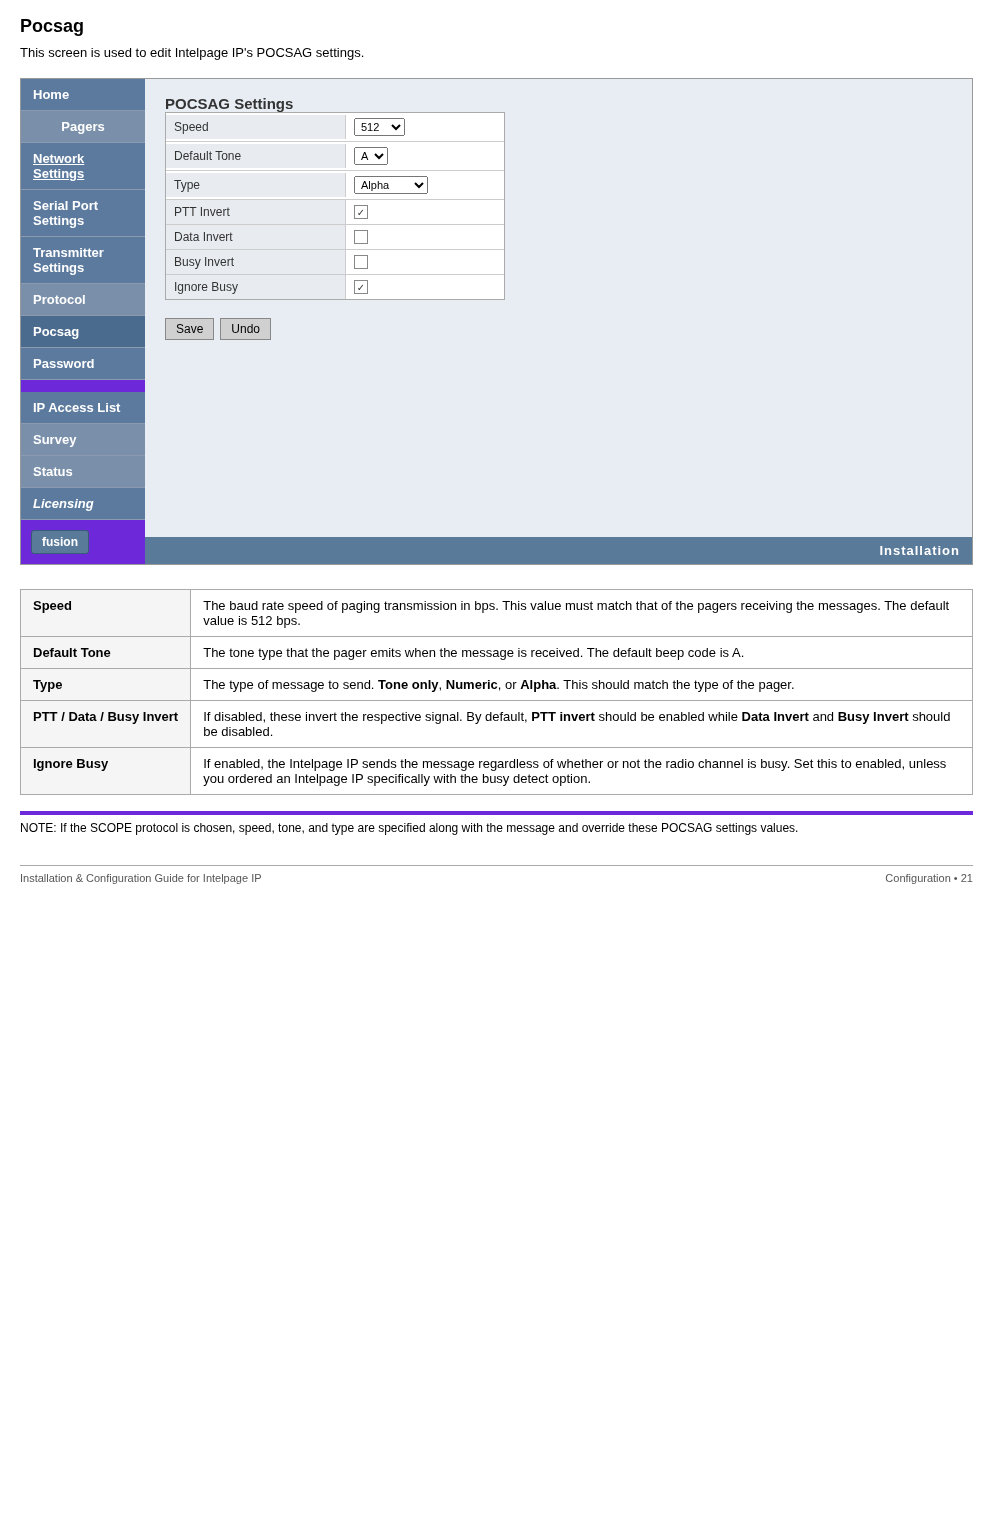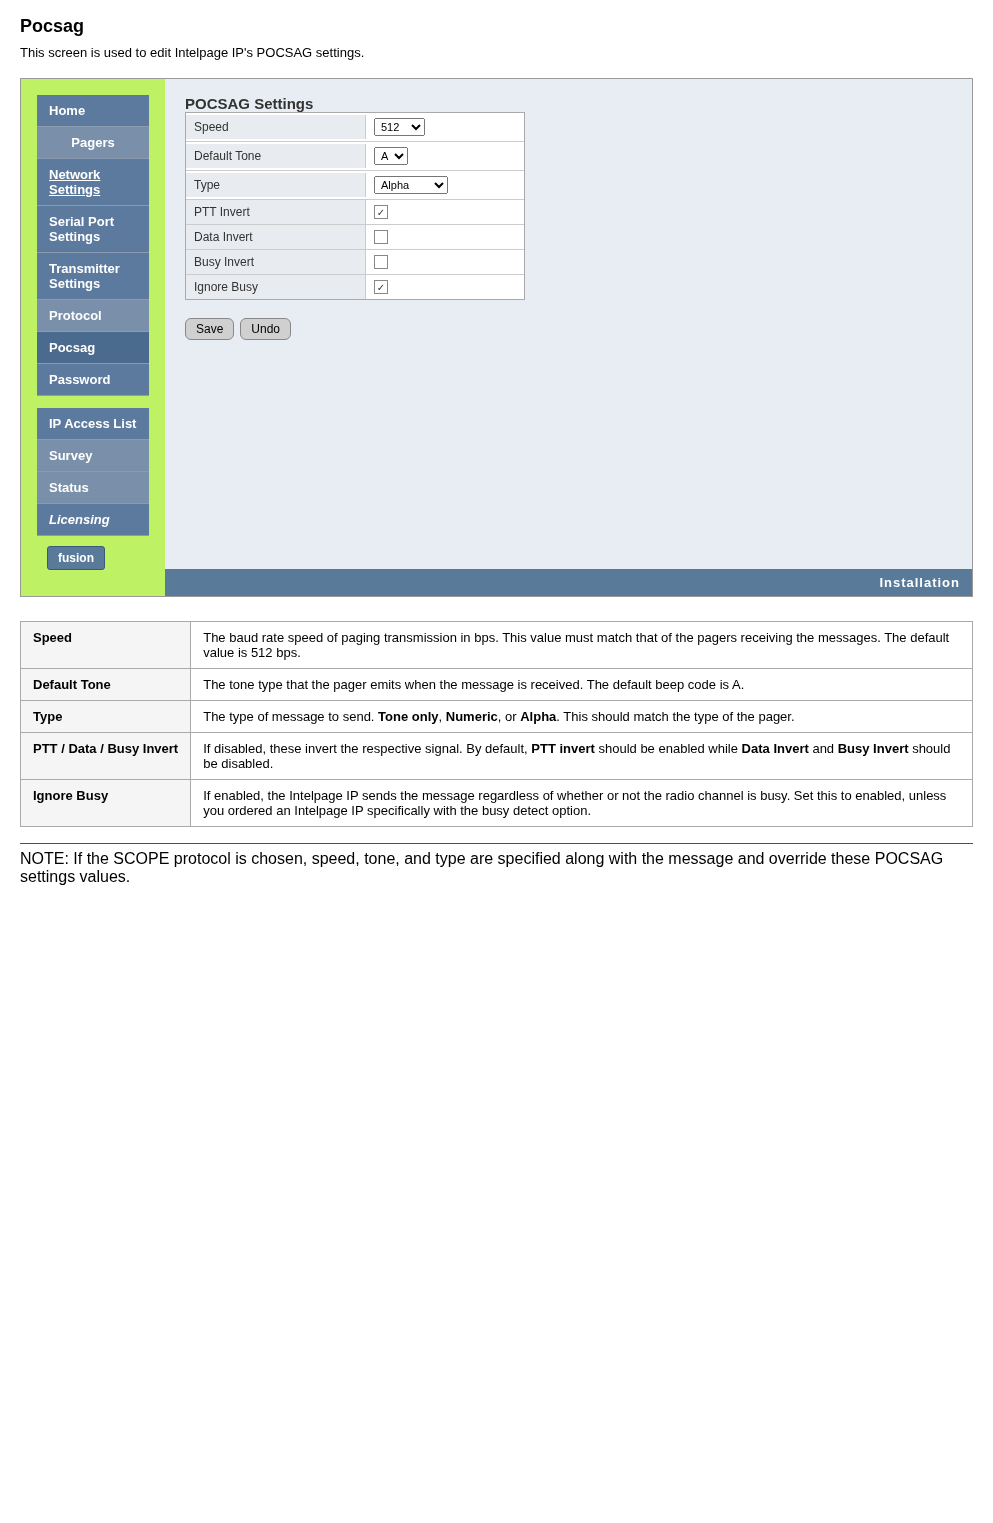--- a/index.html
+++ b/index.html
@@ -29,25 +29,25 @@
     
     .ui-box {
       border: 1px solid #999;
       display: flex;
       margin-bottom: 24px;
       background: #d0d8e4;
     }
 
     
     .sidebar {
-      width: 144px;
-      background: #bef264;
+      width: 124px;
+      background: #6d28d9;
       display: flex;
       flex-direction: column;
-      padding: 16px;
+      padding: 0;
     }
 
     .sidebar-item {
       padding: 8px 12px;
       font-size: 13px;
       color: #fff;
       cursor: pointer;
       border-bottom: 1px solid #8a9ab0;
       font-weight: bold;
     }
@@ -153,21 +153,21 @@
       gap: 6px;
       margin-top: 4px;
     }
 
     .btn-save, .btn-undo {
       padding: 3px 10px;
       font-size: 12px;
       border: 1px solid #888;
       background: #d0d0d0;
       cursor: pointer;
-      border-radius: 6px;
+      border-radius: 0;
     }
 
     
     .branding-bar {
       background: #5a7a9a;
       text-align: right;
       padding: 6px 12px;
       color: #fff;
       font-size: 13px;
       font-weight: bold;
@@ -190,23 +190,23 @@
     }
 
     .desc-table td:first-child {
       font-weight: bold;
       white-space: nowrap;
       width: 120px;
       background: #f5f5f5;
     }
 
     .note-text {
-      font-size: 16px;
+      font-size: 12px;
       margin-top: 8px;
-      border-top: 1px solid #6d28d9;
+      border-top: 4px solid #6d28d9;
       padding-top: 6px;
     }
 
     
     .page-footer {
       border-top: 1px solid #aaa;
       margin-top: 30px;
       padding-top: 6px;
       display: flex;
       justify-content: space-between;
@@ -349,13 +349,17 @@
       </tr>
       <tr>
         <td><span>Ignore Busy</span></td>
         <td><span>If enabled, the Intelpage IP sends the message regardless of whether or not the radio channel is busy. Set this to enabled, unless you ordered an Intelpage IP specifically with the busy detect option.</span></td>
       </tr>
     </tbody>
   </table>
 
   <div class="note-text">NOTE: If the SCOPE protocol is chosen, speed, tone, and type are specified along with the message and override these POCSAG settings values.</div>
 
+  <div class="page-footer">
+    <span>Installation &amp; Configuration Guide for Intelpage IP</span>
+    <span>Configuration  •  21</span>
+  </div>
 </div>
 
 </body></html>

